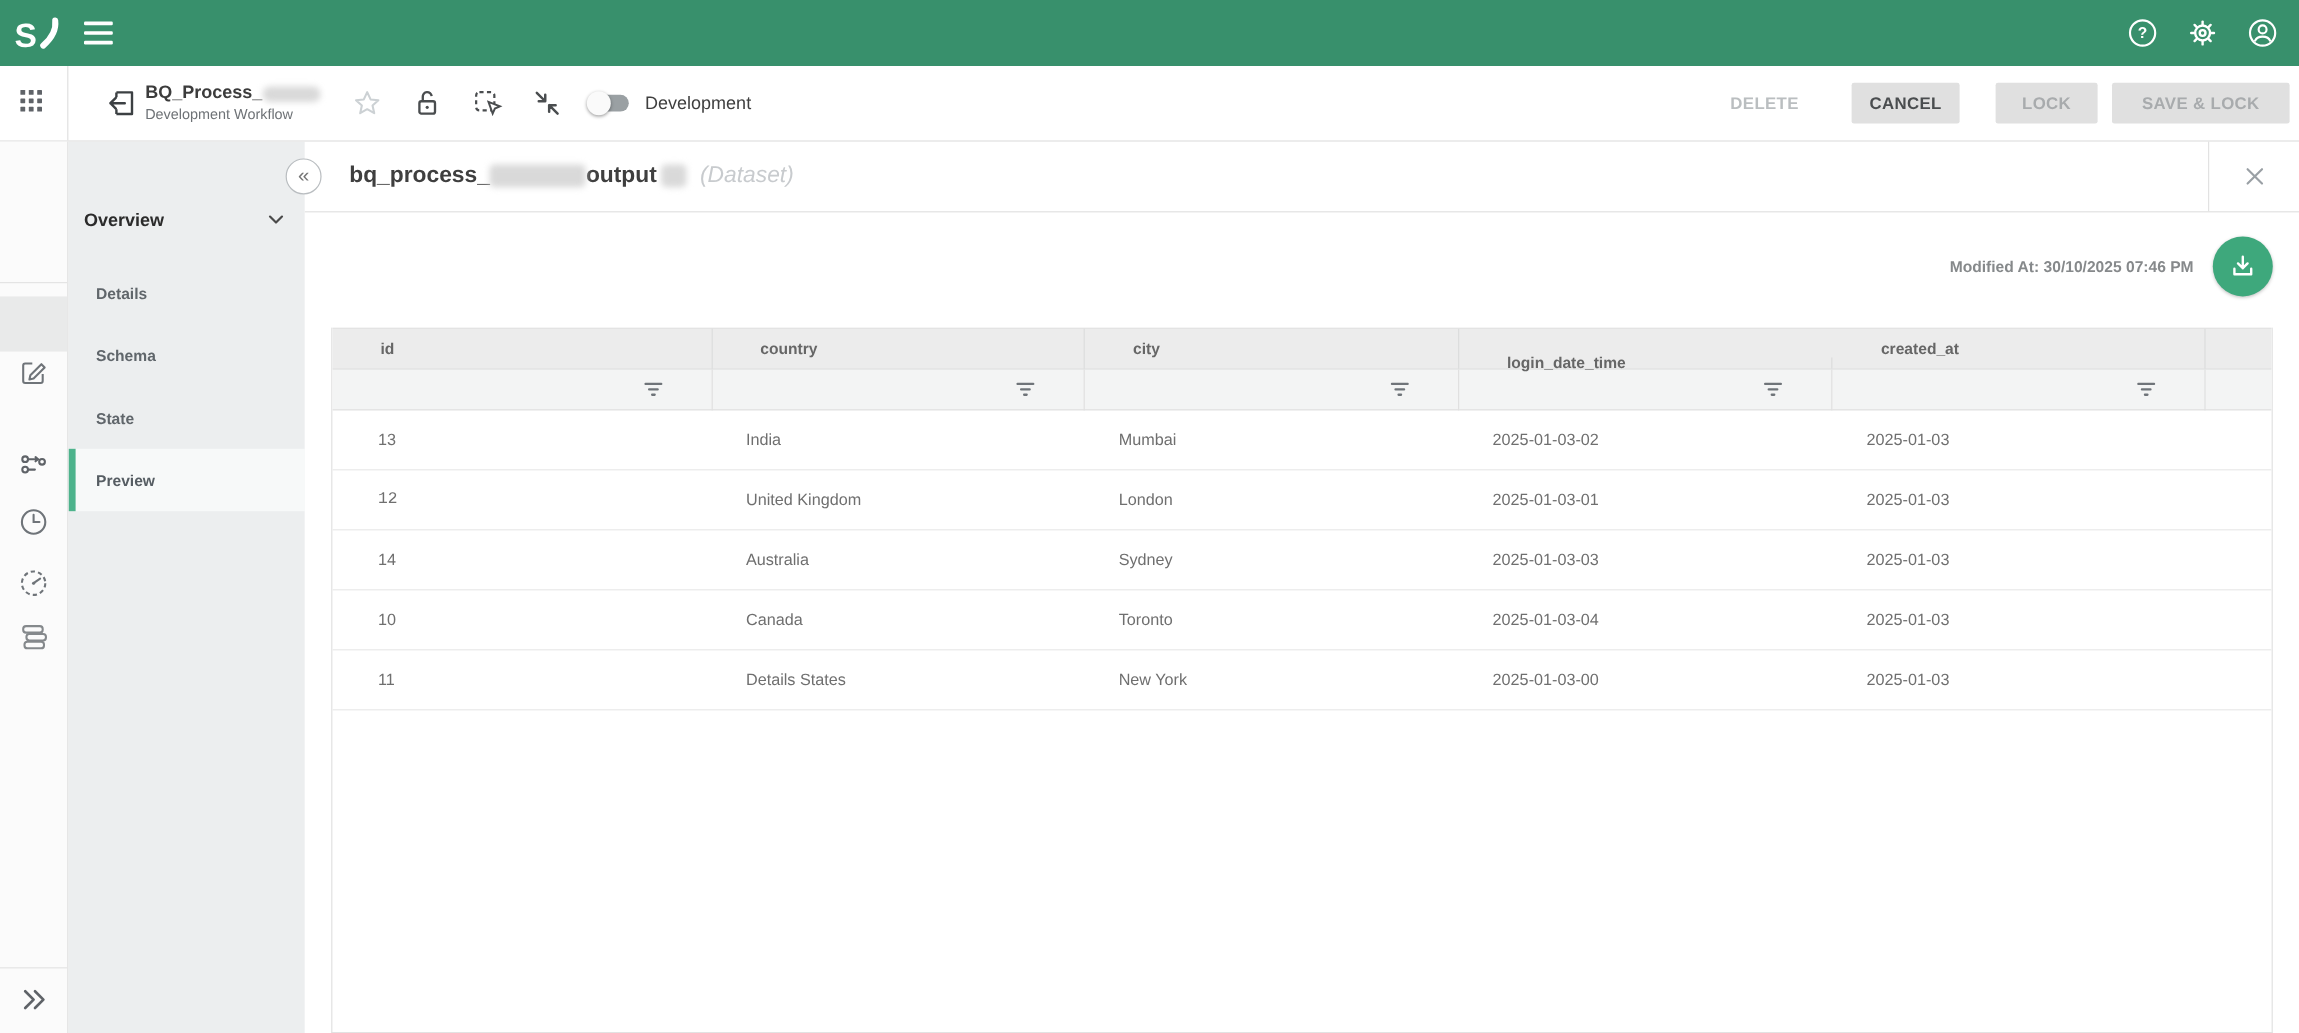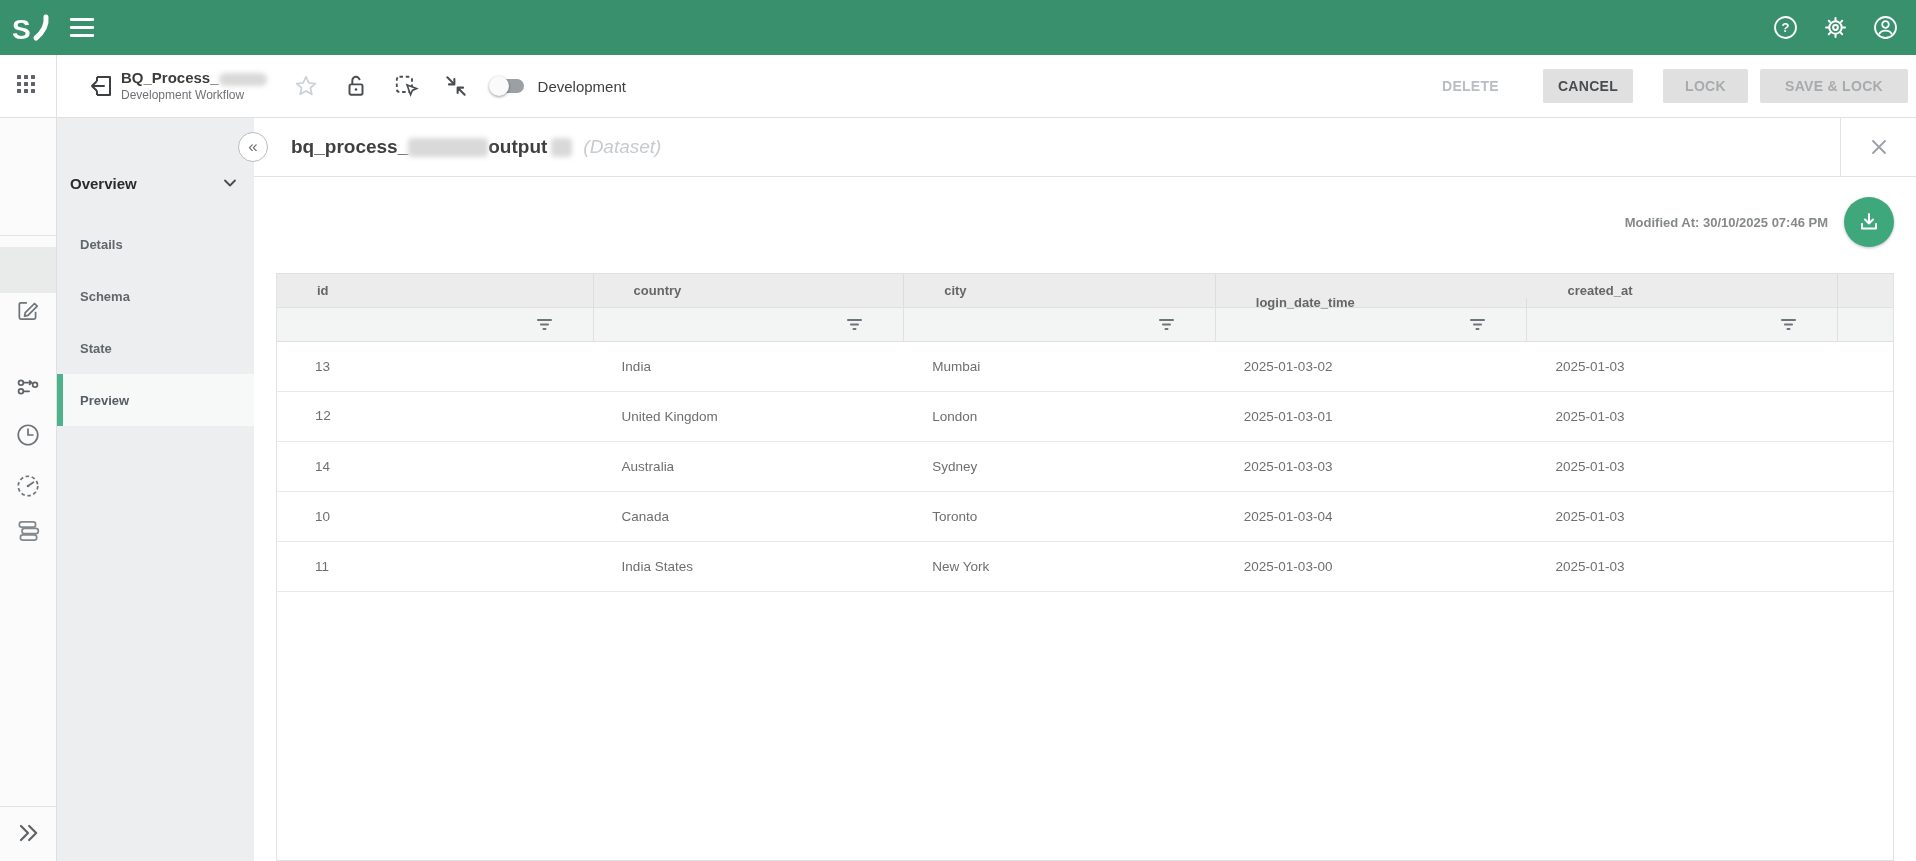--- a/index.html
+++ b/index.html
@@ -388,21 +388,21 @@
           <div class="trow tbody-row">
             <div class="tbody-cell first" style="width: 317px;">10</div>
             <div class="tbody-cell" style="width: 311px;">Canada</div>
             <div class="tbody-cell" style="width: 312px;">Toronto</div>
             <div class="tbody-cell" style="width: 312px;">2025-01-03-04</div>
             <div class="tbody-cell" style="width: 311px;">2025-01-03</div>
             <div class="tbody-cell" style="width: 55px;"></div>
           </div>
           <div class="trow tbody-row">
             <div class="tbody-cell first" style="width: 317px;">11</div>
-            <div class="tbody-cell" style="width: 311px;">India States</div>
+            <div class="tbody-cell" style="width: 311px;">Details States</div>
             <div class="tbody-cell" style="width: 312px;">New York</div>
             <div class="tbody-cell" style="width: 312px;">2025-01-03-00</div>
             <div class="tbody-cell" style="width: 311px;">2025-01-03</div>
             <div class="tbody-cell" style="width: 55px;"></div>
           </div>
         </div>
     </div>
   </div>
 </div>
 

